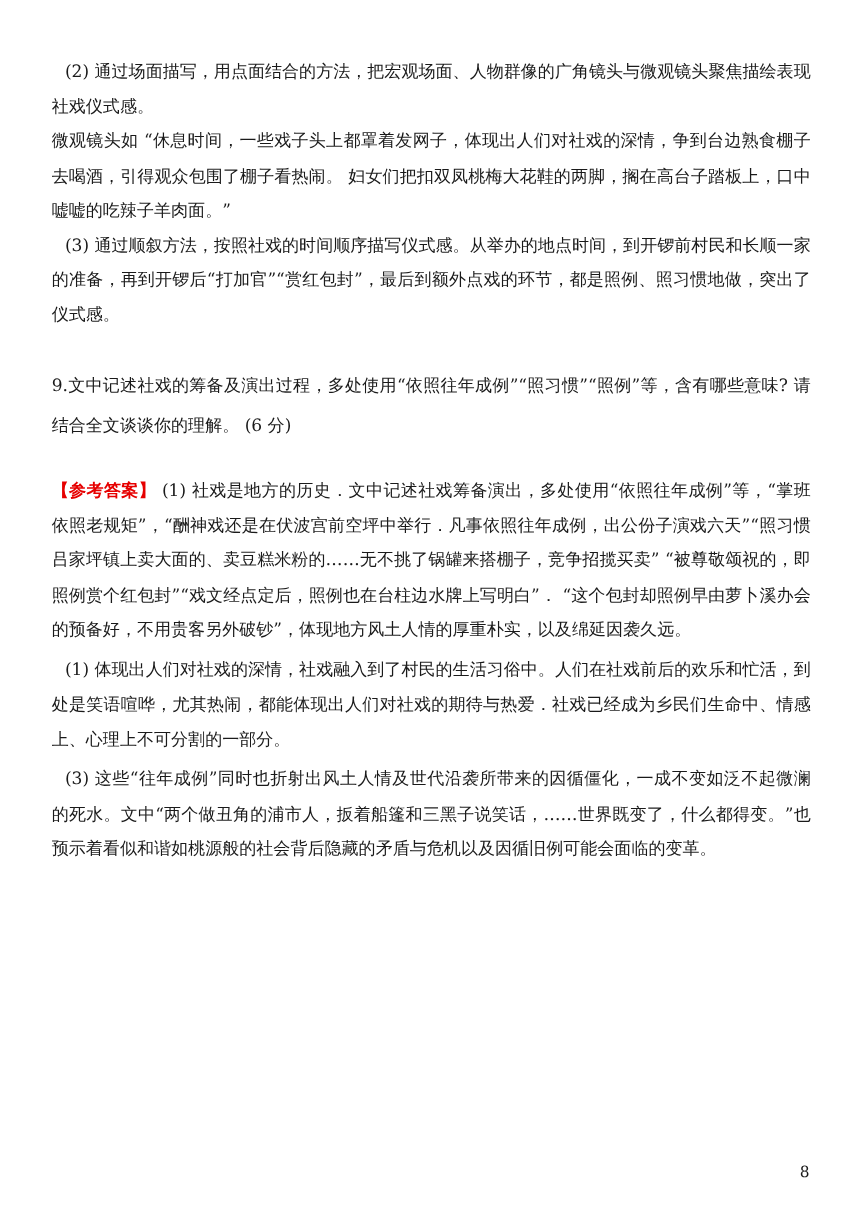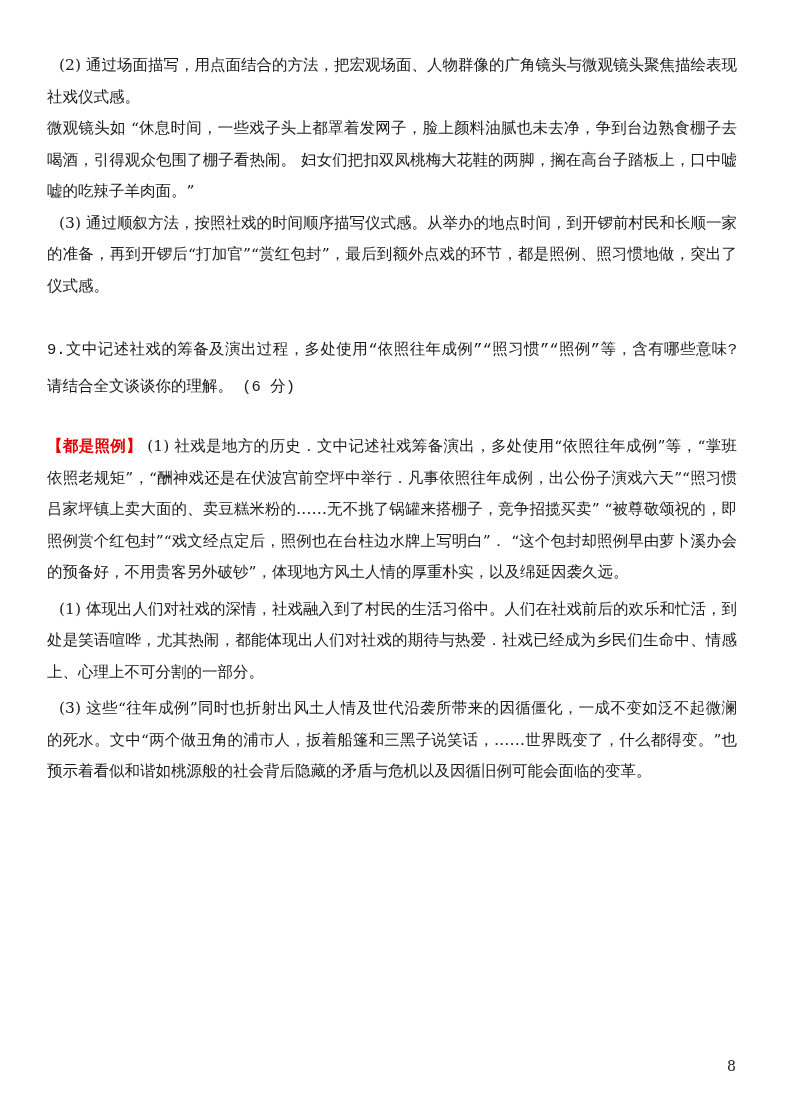--- a/index.html
+++ b/index.html
@@ -22,21 +22,20 @@
     line-height: 31.5px;
     text-align: justify;
     color: #1a1a1a;
     word-break: break-all;
   }
   p.indent { text-indent: 12px; }
   p.question {
     margin-top: 30px;
     margin-bottom: 24px;
     line-height: 37px;
-    font-family: Liberation Mono, monospace;
   }
   p.answer-block { margin-top: 0; }
   .answer-label {
     color: #e60000;
     font-weight: bold;
   }
   p.answer-point { margin-top: 5px; }
   .page-number {
     position: absolute;
     right: 50px;
@@ -47,29 +46,29 @@
 </style>
 </head>
 <body>
 
 <div class="page">
   <div class="body-text">
 
     <p class="indent">(2) 通过场面描写，用点面结合的方法，把宏观场面、人物群像的广角镜头与微观镜头聚焦描绘表现社戏仪式感。</p>
 
 
-    <p>微观镜头如 “休息时间，一些戏子头上都罩着发网子，脸上颜料油腻也未去净，争到台边熟食棚子去喝酒，引得观众包围了棚子看热闹。 妇女们把扣双凤桃梅大花鞋的两脚，搁在高台子踏板上，口中嘘嘘的吃辣子羊肉面。”</p>
+    <p>微观镜头如 “休息时间，一些戏子头上都罩着发网子，体现出人们对社戏的深情，争到台边熟食棚子去喝酒，引得观众包围了棚子看热闹。 妇女们把扣双凤桃梅大花鞋的两脚，搁在高台子踏板上，口中嘘嘘的吃辣子羊肉面。”</p>
 
 
     <p class="indent">(3) 通过顺叙方法，按照社戏的时间顺序描写仪式感。从举办的地点时间，到开锣前村民和长顺一家的准备，再到开锣后“打加官”“赏红包封”，最后到额外点戏的环节，都是照例、照习惯地做，突出了仪式感。</p>
 
     <p class="question">9.文中记述社戏的筹备及演出过程，多处使用“依照往年成例”“照习惯”“照例”等，含有哪些意味? 请结合全文谈谈你的理解。 (6 分)</p>
 
     <p class="answer-block">
-      <span class="answer-label">【都是照例】</span><span> (1) 社戏是地方的历史．文中记述社戏筹备演出，多处使用“依照往年成例”等，“掌班依照老规矩”，“酬神戏还是在伏波宫前空坪中举行．凡事依照往年成例，出公份子演戏六天”“照习惯吕家坪镇上卖大面的、卖豆糕米粉的……无不挑了锅罐来搭棚子，竞争招揽买卖” “被尊敬颂祝的，即照例赏个红包封”“戏文经点定后，照例也在台柱边水牌上写明白”． “这个包封却照例早由萝卜溪办会的预备好，不用贵客另外破钞”，体现地方风土人情的厚重朴实，以及绵延因袭久远。</span>
+      <span class="answer-label">【参考答案】</span><span> (1) 社戏是地方的历史．文中记述社戏筹备演出，多处使用“依照往年成例”等，“掌班依照老规矩”，“酬神戏还是在伏波宫前空坪中举行．凡事依照往年成例，出公份子演戏六天”“照习惯吕家坪镇上卖大面的、卖豆糕米粉的……无不挑了锅罐来搭棚子，竞争招揽买卖” “被尊敬颂祝的，即照例赏个红包封”“戏文经点定后，照例也在台柱边水牌上写明白”． “这个包封却照例早由萝卜溪办会的预备好，不用贵客另外破钞”，体现地方风土人情的厚重朴实，以及绵延因袭久远。</span>
     </p>
 
     <p class="answer-point indent">(1) 体现出人们对社戏的深情，社戏融入到了村民的生活习俗中。人们在社戏前后的欢乐和忙活，到处是笑语喧哗，尤其热闹，都能体现出人们对社戏的期待与热爱．社戏已经成为乡民们生命中、情感上、心理上不可分割的一部分。</p>
 
     <p class="answer-point indent">(3) 这些“往年成例”同时也折射出风土人情及世代沿袭所带来的因循僵化，一成不变如泛不起微澜的死水。文中“两个做丑角的浦市人，扳着船篷和三黑子说笑话，……世界既变了，什么都得变。”也预示着看似和谐如桃源般的社会背后隐藏的矛盾与危机以及因循旧例可能会面临的变革。</p>
 
   </div>
 
   <div class="page-number">8</div>
 </div>

